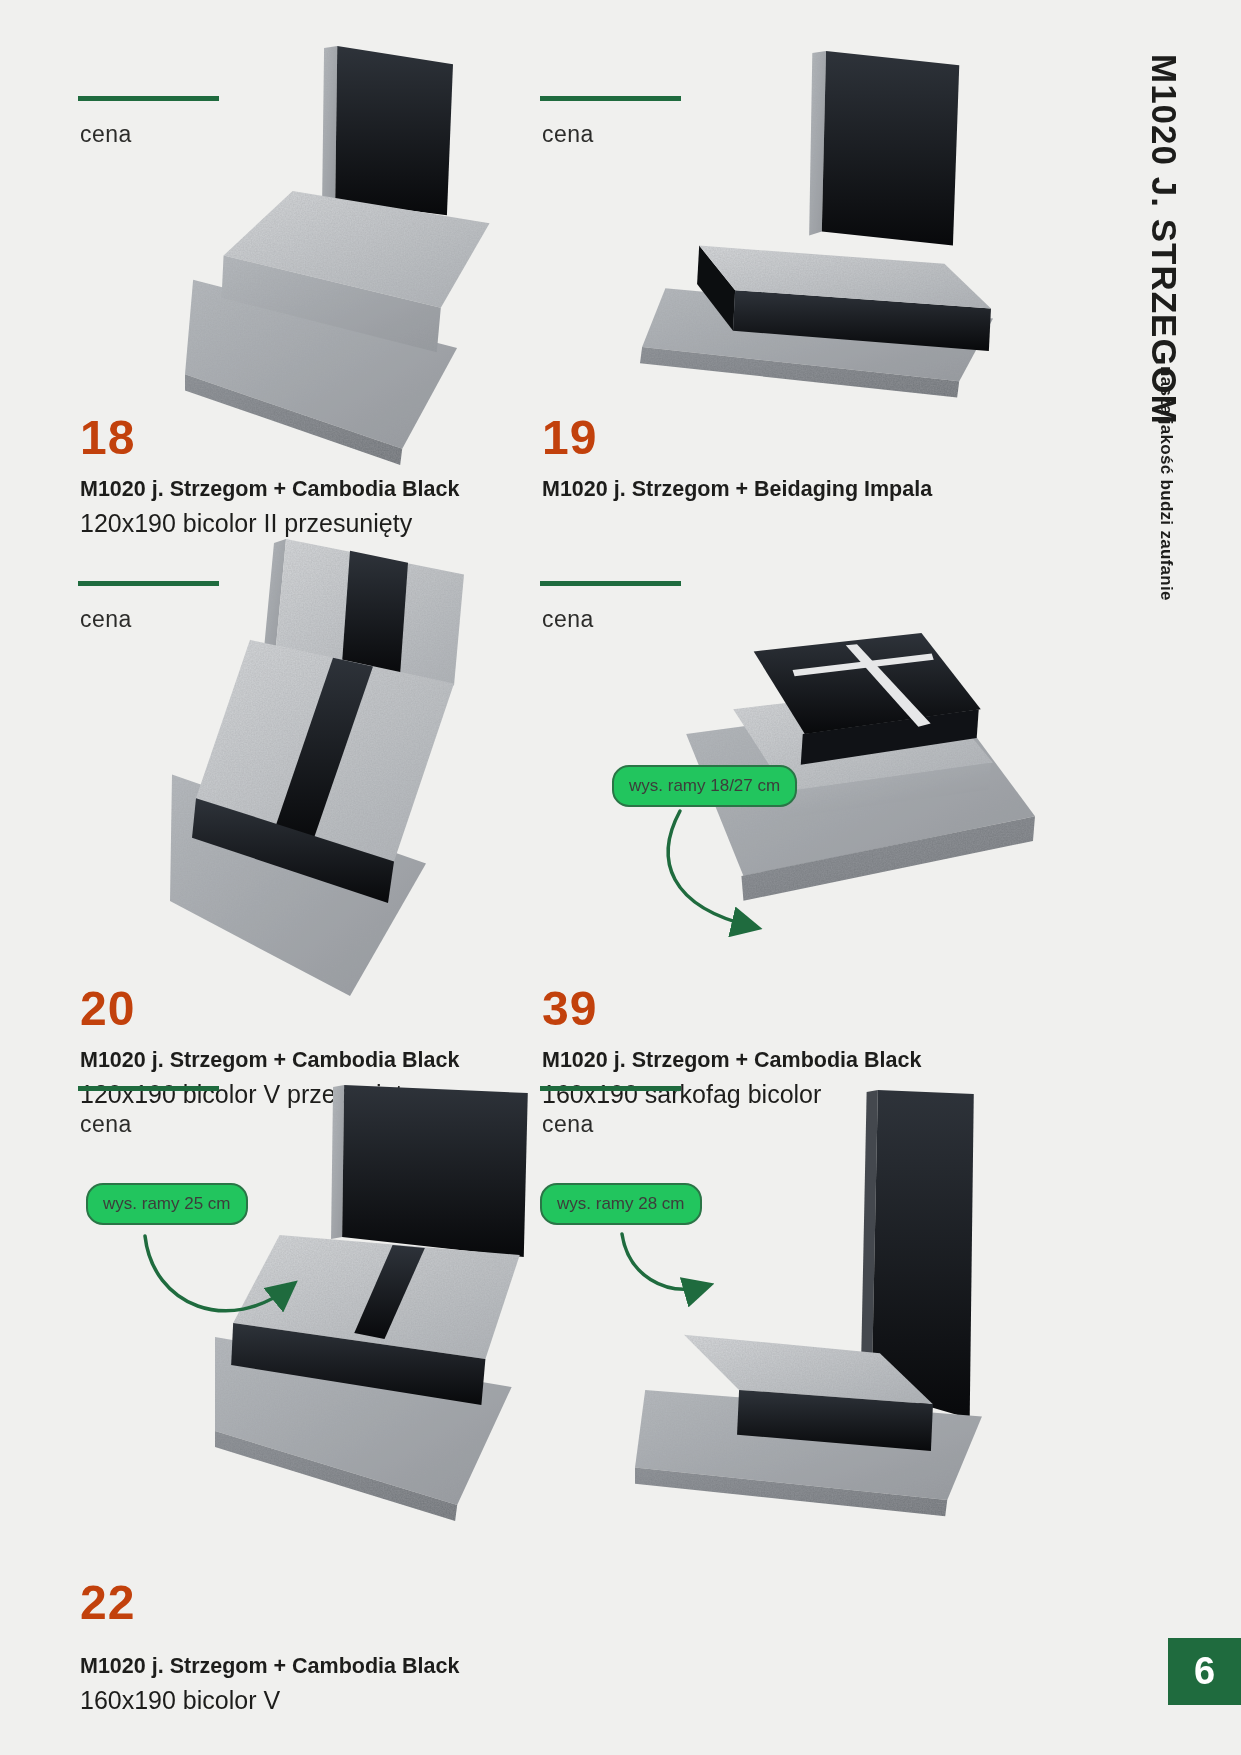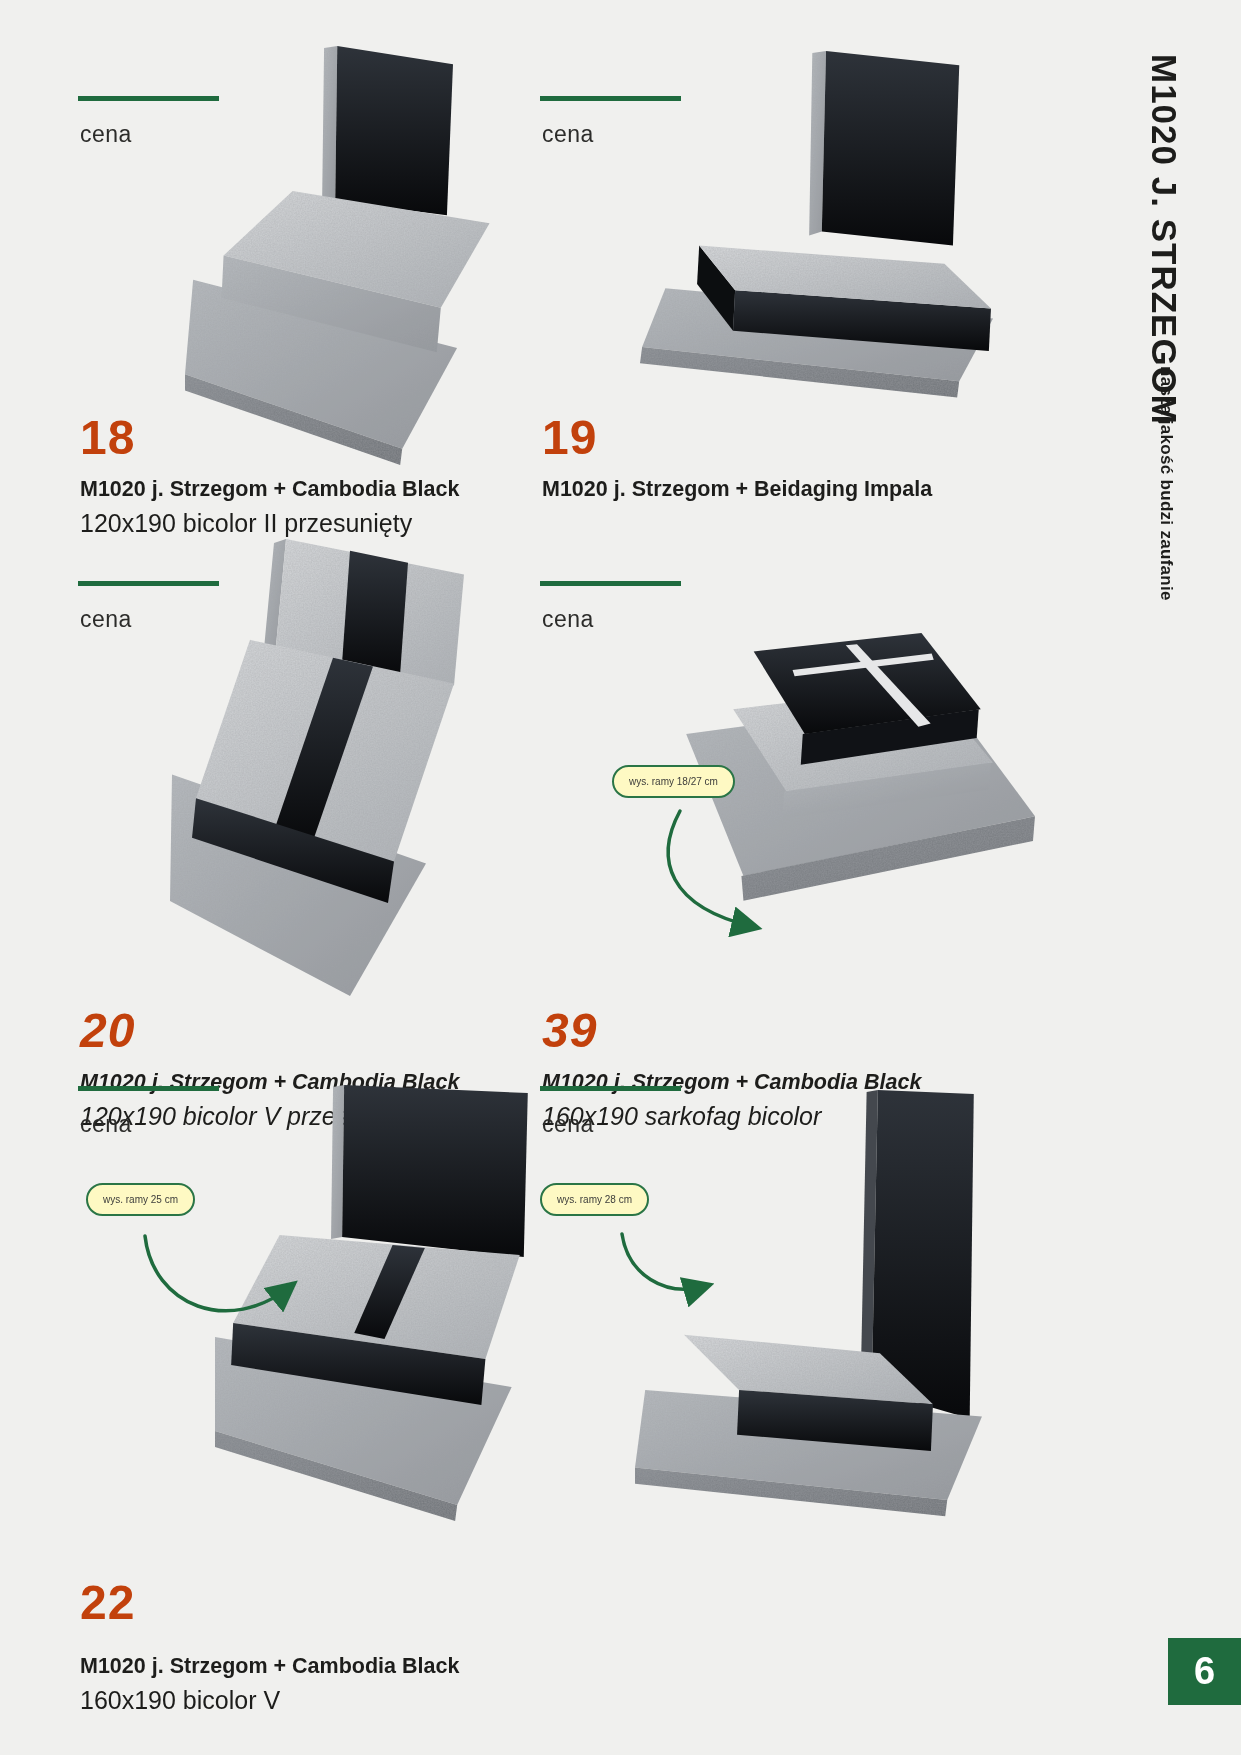--- a/index.html
+++ b/index.html
@@ -30,33 +30,33 @@
   .photo svg{display:block;width:100%;height:100%;}
   #card-18 .photo{left:107px;top:-48px;width:335px;height:433px;}
   #card-19 .photo{left:100px;top:-45px;width:370px;height:385px;}
   #card-20 .photo{left:92px;top:-40px;width:360px;height:465px;}
   #card-21 .photo{left:50px;top:25px;width:445px;height:345px;}
   #card-22 .photo{left:137px;top:5px;width:335px;height:480px;}
   #card-23 .photo{left:95px;top:10px;width:400px;height:510px;}
 
   .meta{position:absolute;left:2px;width:470px;}
   .row1 .meta{top:324px;}
-  .row2 .meta{top:432px;font-style:italic;}
+  .row2 .meta{top:410px;}
   .row3 .meta{top:499px;}
   .num{font-size:48px;line-height:1;font-weight:700;color:#c2410c;letter-spacing:1px;}
   .title{font-size:21.5px;line-height:1.25;font-weight:700;color:var(--ink);margin:14px 0 0 0;}
   .row3 .title{margin-top:26px;}
   .subtitle{font-size:25px;line-height:1.25;font-weight:400;color:var(--ink);margin:5px 0 0 0;}
 
   .badge{
     position:absolute;
     border:2px solid #2a7546;border-radius:17px;
-    background:#fef9c3;
+    background:#22c55e;
     padding:9px 15px;
-    font-size:10px;color:#3d3d3b;white-space:nowrap;
+    font-size:17px;color:#3d3d3b;white-space:nowrap;
   }
   #card-21 .badge{left:72px;top:190px;}
   #card-22 .badge{left:8px;top:103px;}
   #card-23 .badge{left:0px;top:103px;}
 
   .arrow{position:absolute;overflow:visible;}
   .arrow path{fill:none;stroke:var(--green);stroke-width:3.5px;stroke-linecap:round;}
   #card-21 .arrow{left:110px;top:232px;width:125px;height:130px;}
   #card-22 .arrow{left:55px;top:148px;width:175px;height:115px;}
   #card-23 .arrow{left:70px;top:148px;width:110px;height:80px;}

